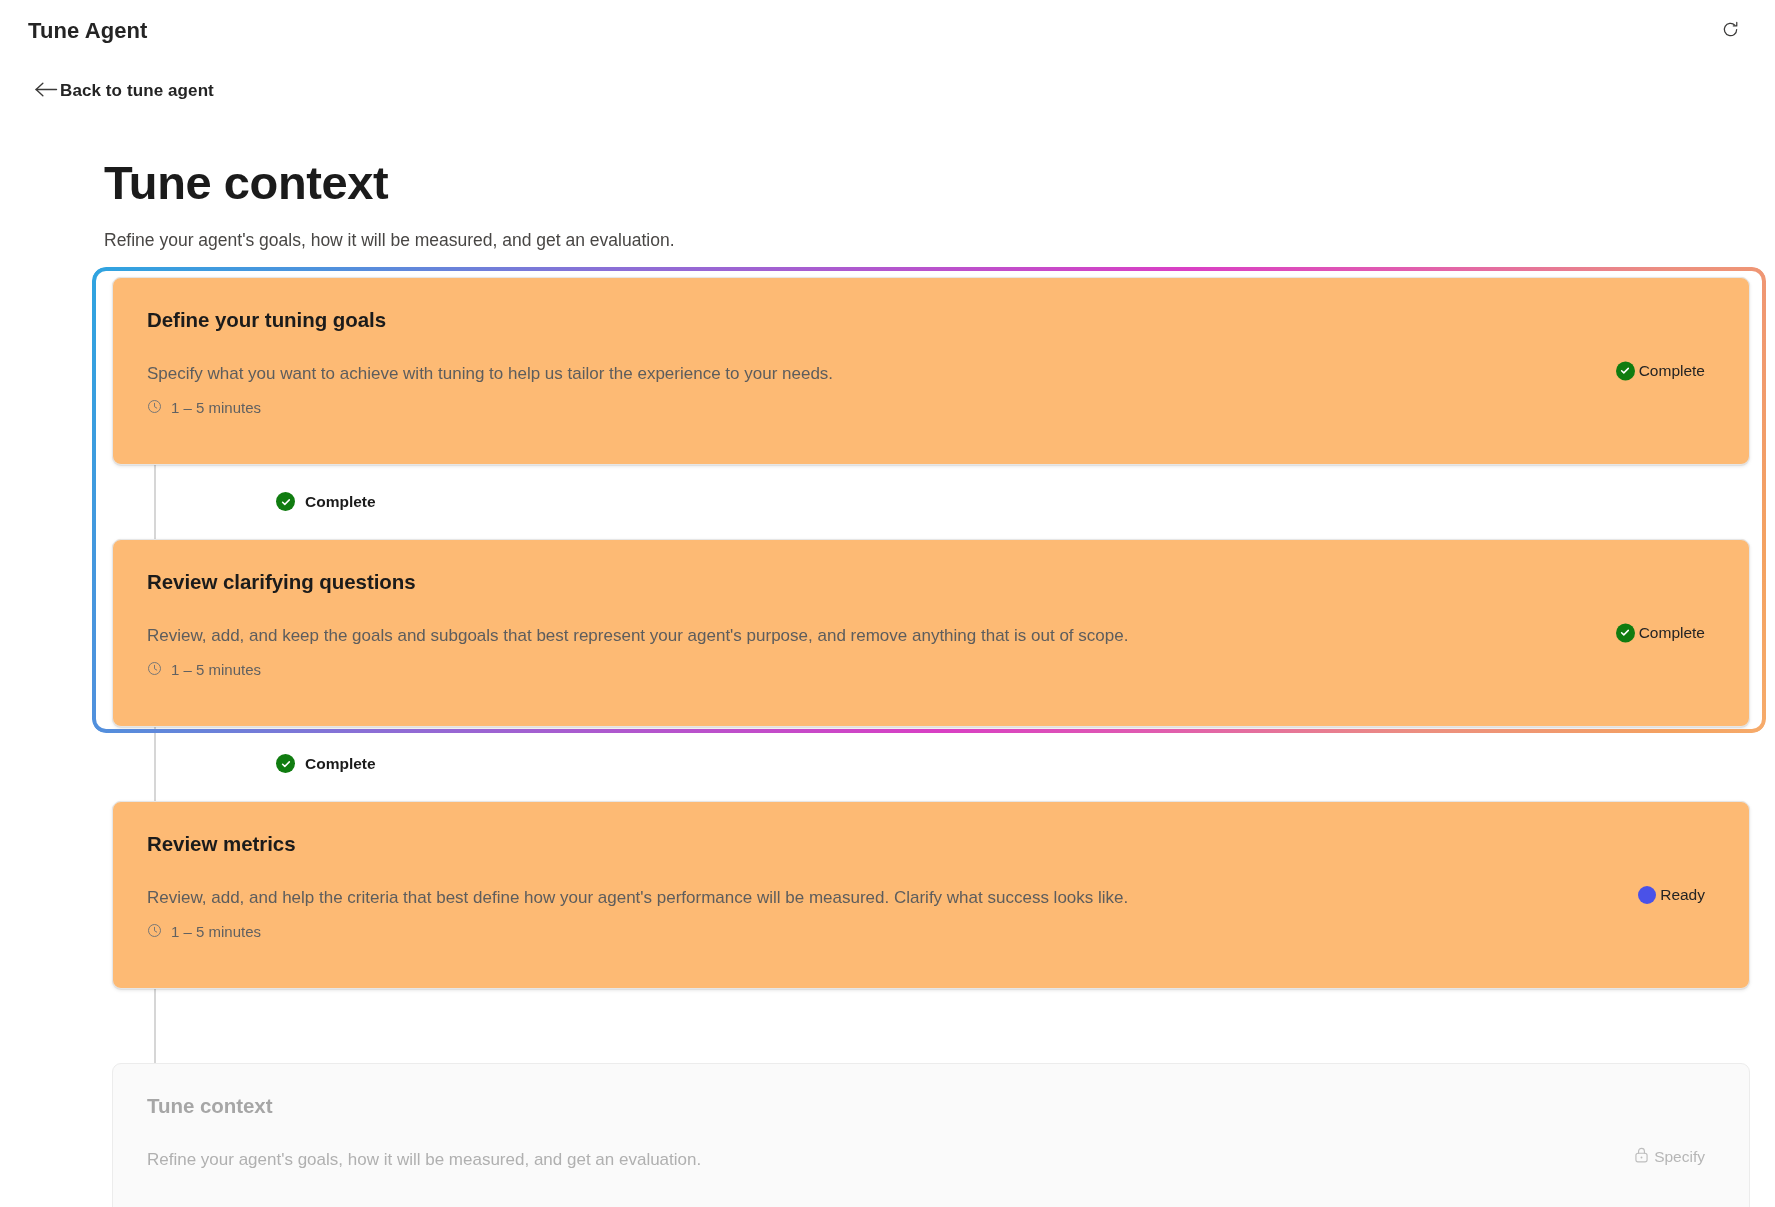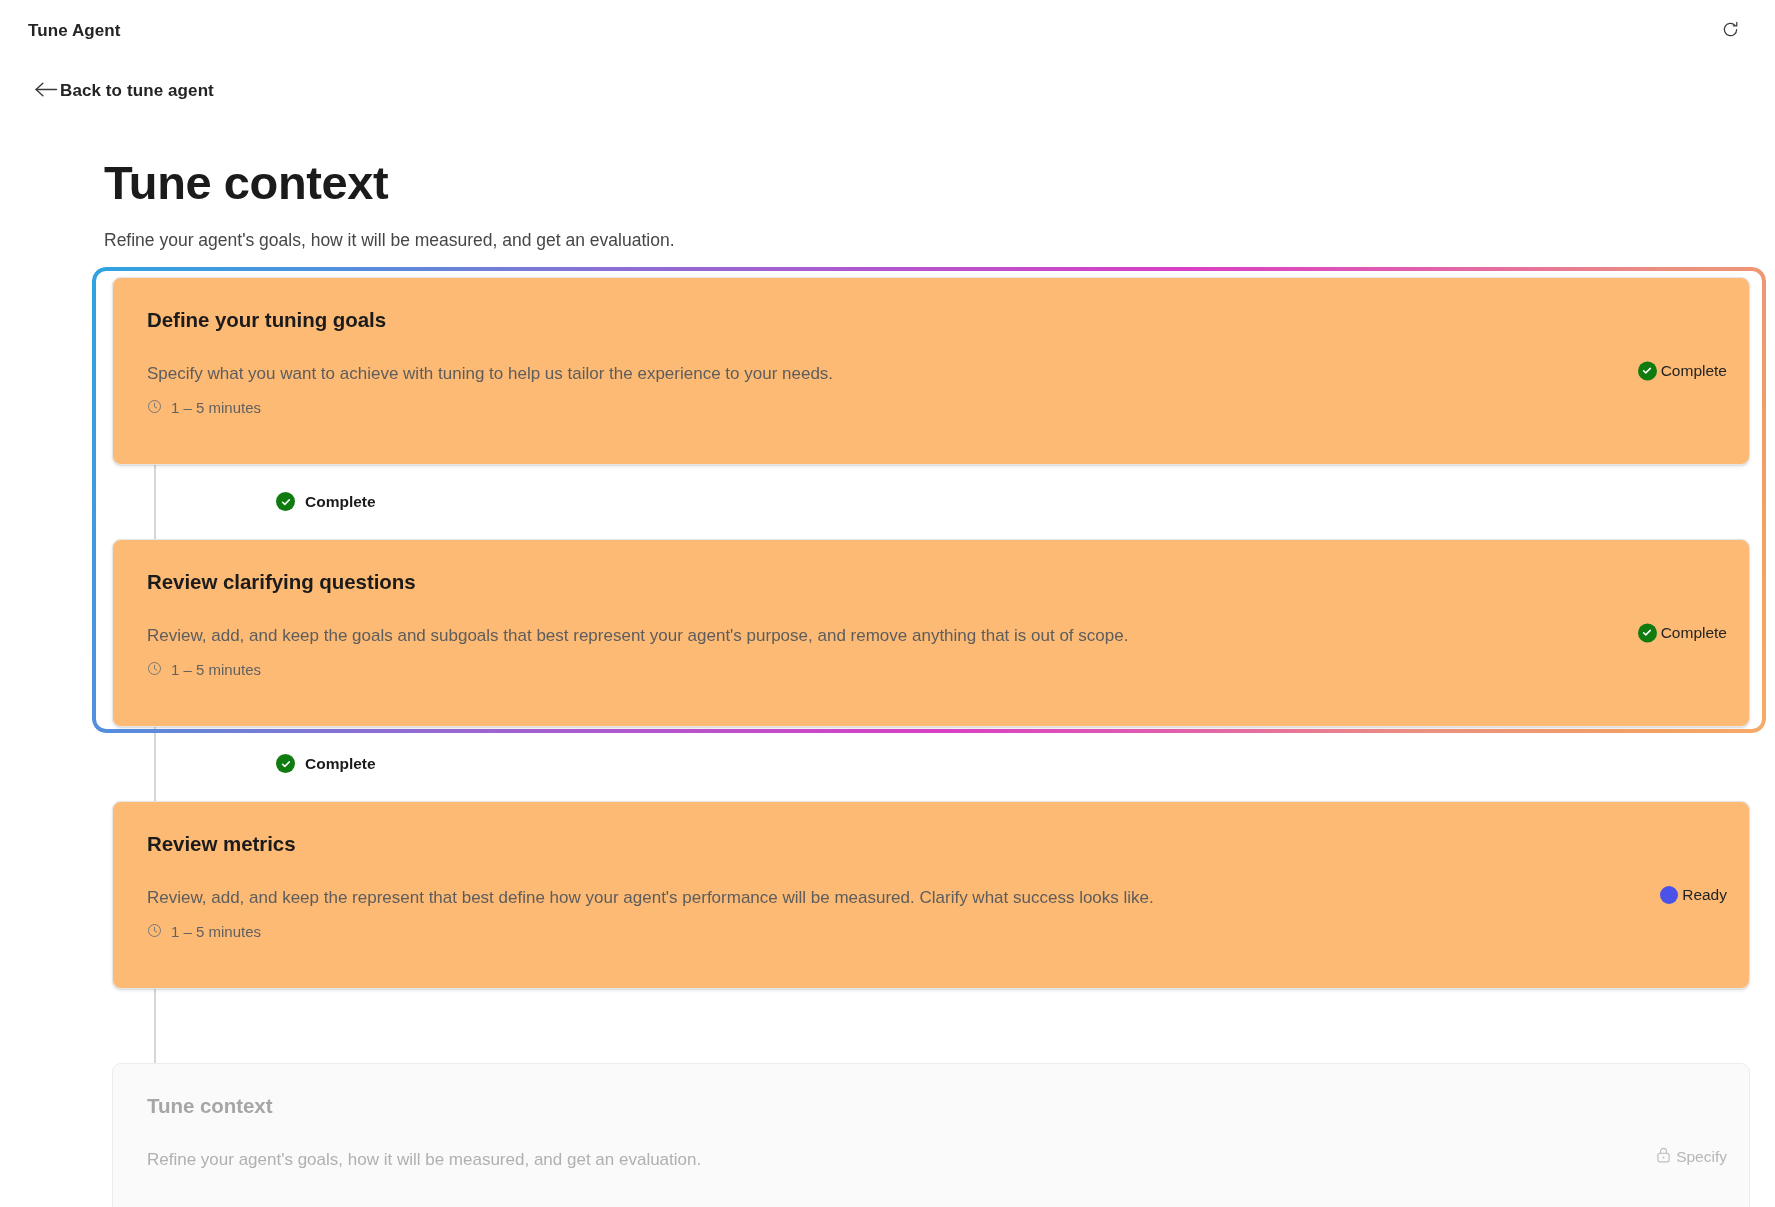--- a/index.html
+++ b/index.html
@@ -15,21 +15,21 @@
 
   
   .appbar {
     position: relative;
     height: 62px;
     display: flex;
     align-items: center;
     padding: 0 28px 0 28px;
   }
   .appbar-title {
-    font-size: 17px;
+    font-size: 22px;
     font-weight: 600;
     color: #242424;
     letter-spacing: .1px;
   }
   .appbar-actions {
     margin-left: auto;
     display: flex;
     align-items: center;
     gap: 10px;
   }
@@ -175,21 +175,21 @@
     display: flex;
     align-items: center;
     gap: 9px;
     font-size: 15px;
     color: #616161;
   }
 
   
   .status {
     position: absolute;
-    right: 22px;
+    right: 44px;
     top: 50%;
     transform: translateY(-50%);
     display: flex;
     align-items: center;
     gap: 4px;
     font-size: 15.5px;
     color: #242424;
   }
   .status-label { white-space: nowrap; }
   .status.locked-status { color: #b6b6b6; }
@@ -343,21 +343,21 @@
         </span>
         <span>Complete</span>
       </div>
     </div>
 
     <div class="step-row">
       <div class="card clickable">
         <div class="card-head">
           <div class="card-title">Review metrics</div>
         </div>
-        <div class="card-desc">Review, add, and keep the represent that best define how your agent's performance will be measured. Clarify what success looks like.</div>
+        <div class="card-desc">Review, add, and help the criteria that best define how your agent's performance will be measured. Clarify what success looks like.</div>
         <div class="card-meta">
           <span class="clock-ico">
             <svg width="15" height="15" viewBox="0 0 16 16" fill="none">
               <circle cx="8" cy="8" r="6.4" stroke="#757575" stroke-width="1.05"></circle>
               <path d="M8 4.6V8.2l2.4 1.5" stroke="#757575" stroke-width="1.05" stroke-linecap="round" stroke-linejoin="round"></path>
             </svg>
           </span>
           <span>1 – 5 minutes</span>
         </div>
         <div class="status">

